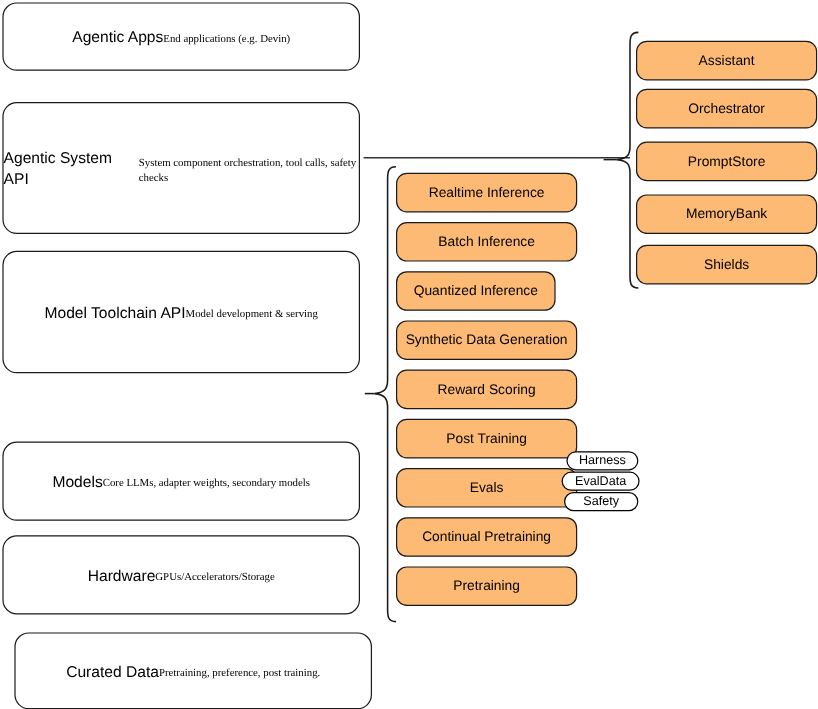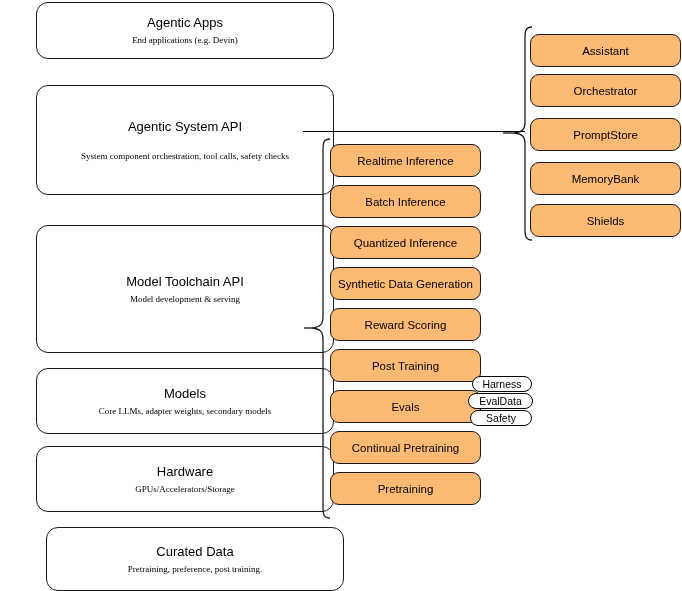--- a/index.html
+++ b/index.html
@@ -18,25 +18,24 @@
     background: #ffffff;
     overflow: hidden;
   }
   .box {
     position: absolute;
     box-sizing: border-box;
     background: #ffffff;
     border: 1px solid #1a1a1a;
     border-radius: 12px;
     display: flex;
-    flex-direction: column;
+    flex-direction: row;
     align-items: center;
     justify-content: center;
-    text-align: center;
-    margin-left: 34px;
+    text-align: left;
   }
   .layer-title {
     font-size: 13px;
     line-height: 17px;
     color: #000000;
   }
   .layer-sub {
     font-size: 9px;
     line-height: 13px;
     color: #000000;
@@ -91,21 +90,21 @@
   <div class="box" style="left:2px; top:2px; width:298px; height:57px;">
     <div class="layer-title">Agentic Apps</div>
     <div class="layer-sub">End applications (e.g. Devin)</div>
   </div>
 
   <div class="box" style="left:2px; top:85px; width:298px; height:110px;gap:12px;">
     <div class="layer-title">Agentic System API</div>
     <div class="layer-sub">System component orchestration, tool calls, safety checks</div>
   </div>
 
-  <div class="box" style="left:2px; top:225px; width:298px; height:128px;">
+  <div class="box" style="left:2px; top:209px; width:298px; height:102px;">
     <div class="layer-title">Model Toolchain API</div>
     <div class="layer-sub">Model development &amp; serving</div>
   </div>
 
   <div class="box" style="left:2px; top:368px; width:298px; height:66px;">
     <div class="layer-title">Models</div>
     <div class="layer-sub">Core LLMs, adapter weights, secondary models</div>
   </div>
 
   <div class="box" style="left:2px; top:446px; width:298px; height:66px;">
@@ -133,21 +132,21 @@
       <path d="M2 107 L-9 107" fill="none" stroke="#1a1a1a" stroke-width="1.3"></path>
     </svg>
   </div>
 
   <div class="chip" style="left:330px; top:144px; width:151px;">
     <span>Realtime Inference</span>
   </div>
   <div class="chip" style="left:330px; top:185px; width:151px;">
     <span>Batch Inference</span>
   </div>
-  <div class="chip" style="left:330px; top:226px; width:151px;">
+  <div class="chip" style="left:330px; top:226px; width:133px;">
     <span>Quantized Inference</span>
   </div>
   <div class="chip" style="left:330px; top:267px; width:151px;">
     <span>Synthetic Data Generation</span>
   </div>
   <div class="chip" style="left:330px; top:308px; width:151px;">
     <span>Reward Scoring</span>
   </div>
   <div class="chip" style="left:330px; top:349px; width:151px;">
     <span>Post Training</span>

